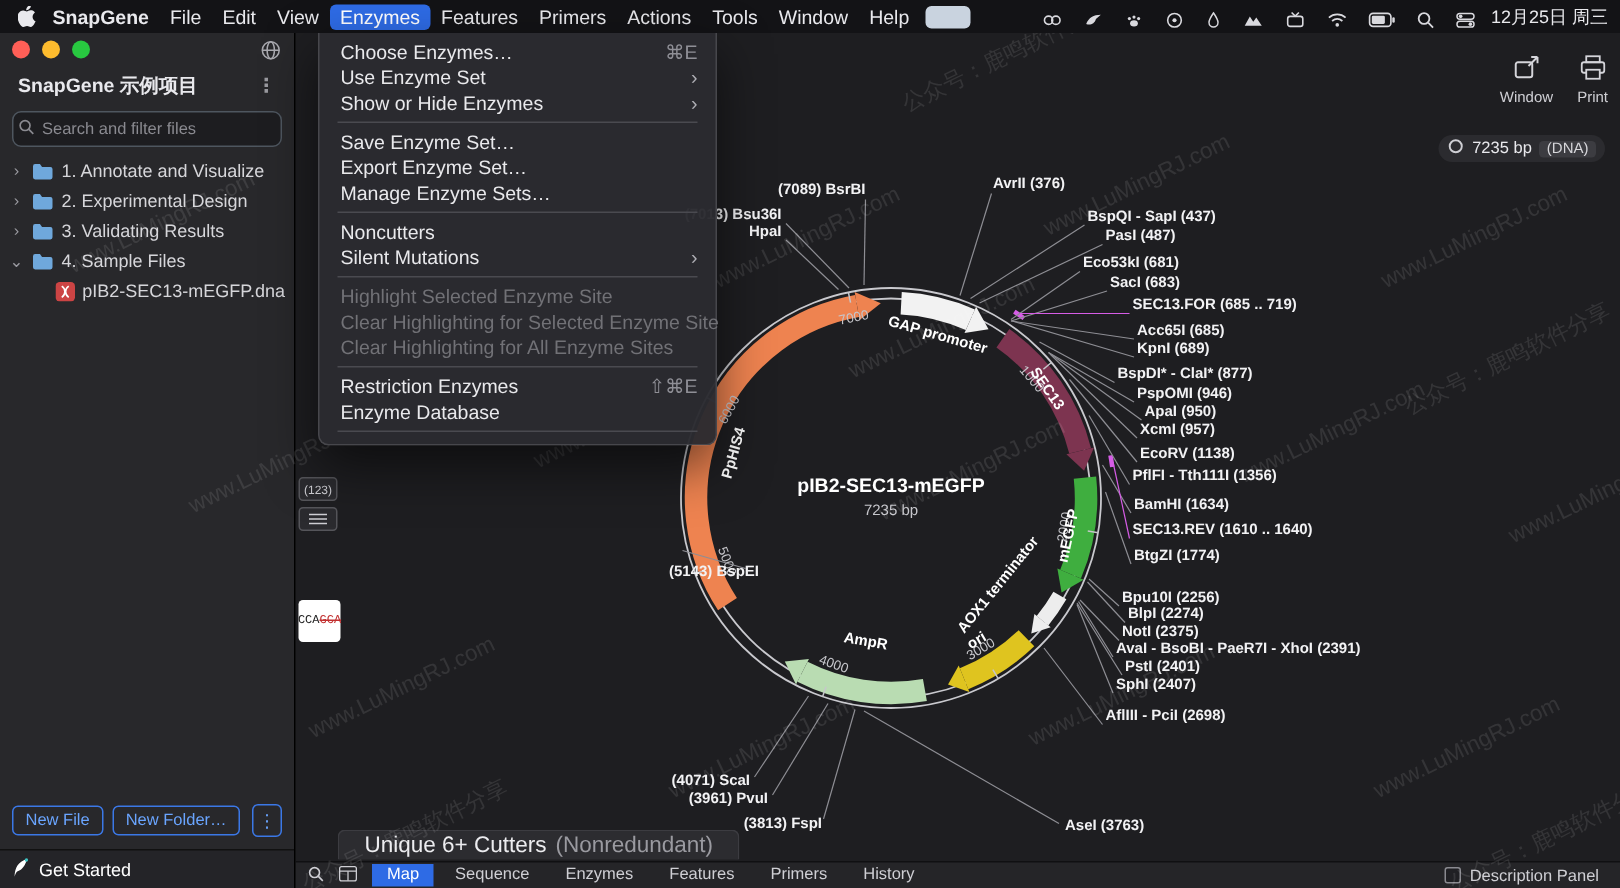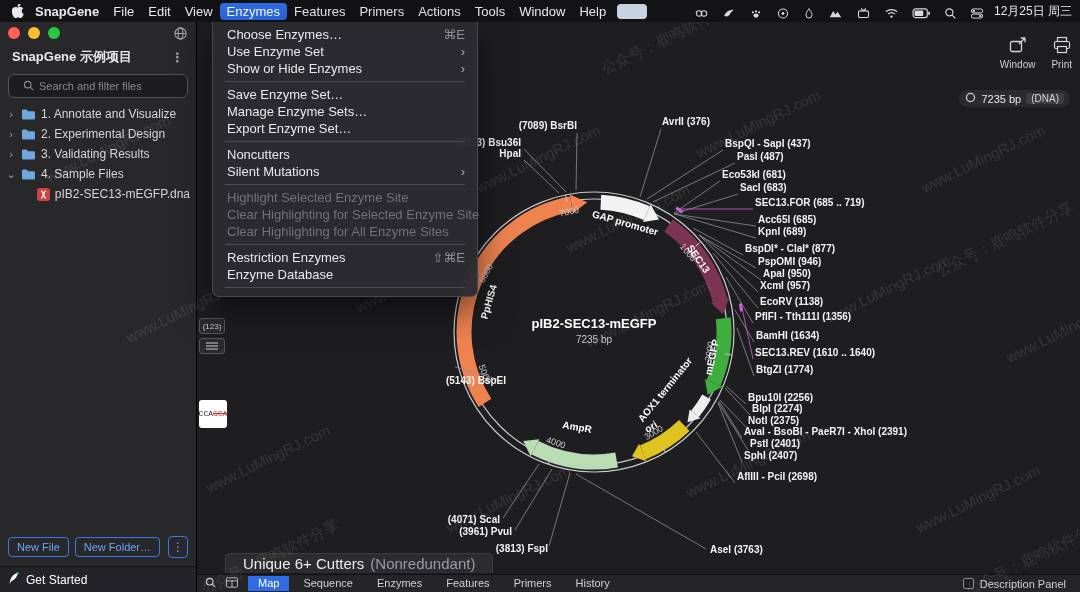--- a/index.html
+++ b/index.html
@@ -34,21 +34,21 @@
 
 #sidebar{position:absolute;left:0;top:22px;bottom:0;width:197px;background:#28282b;
   border-right:1px solid #000;z-index:10}
 .sb-top{height:22px;display:flex;align-items:center;padding:0 8px;gap:8px}
 .tl{width:12px;height:12px;border-radius:50%}
 .tl.r{background:#ff5f57}.tl.y{background:#febc2e}.tl.g{background:#28c840}
 .sb-globe{margin-left:auto;display:flex}
 .sb-title-row{height:26px;display:flex;align-items:center;padding:0 12px;font-size:13px;font-weight:bold}
 .kebab{margin-left:auto;color:#9a9aa0;font-size:13px}
 .sb-search{margin:4px 8px 6px;height:24px;border:1px solid #4e565f;border-radius:6px;
-  background:#1d1d20;display:flex;align-items:center;padding:0 14px;gap:5px}
+  background:#1d1d20;display:flex;align-items:center;padding:0 3px;gap:5px}
 .sb-search input{flex:1;background:none;border:none;outline:none;color:#d6d6da;font-size:11px;
   font-family:inherit;min-width:0}
 .sb-search input::placeholder{color:#8a8a90}
 .tree-row{height:20px;display:flex;align-items:center;gap:5px;padding:0 6px;font-size:12px;color:#d6d6da;white-space:nowrap}
 .tree-row .chev{width:10px;color:#9a9aa0;font-size:11px;text-align:center}
 .tree-row.child{padding-left:22px}
 .sb-actions{position:absolute;left:8px;right:8px;bottom:34px;display:flex;gap:6px;align-items:center}
 .sb-btn{border:1px solid #3b78e7;color:#6aa5ff;background:transparent;border-radius:4px;
   font-size:11px;padding:3px 8px;font-family:Liberation Sans, sans-serif;white-space:nowrap}
 .sb-kebab{margin-left:auto;border:1px solid #3b78e7;color:#6aa5ff;border-radius:4px;width:20px;height:22px;
@@ -491,24 +491,24 @@
         </div>
         <div class="menu-row">
           <span class="lbl">Show or Hide Enzymes</span>
           <span class="sub">›</span>
         </div>
         <div class="menu-sep"></div>
         <div class="menu-row">
           <span class="lbl">Save Enzyme Set…</span>
         </div>
         <div class="menu-row">
+          <span class="lbl">Export Enzyme Set…</span>
+        </div>
+        <div class="menu-row">
           <span class="lbl">Manage Enzyme Sets…</span>
-        </div>
-        <div class="menu-row">
-          <span class="lbl">Export Enzyme Set…</span>
         </div>
         <div class="menu-sep"></div>
         <div class="menu-row">
           <span class="lbl">Noncutters</span>
         </div>
         <div class="menu-row">
           <span class="lbl">Silent Mutations</span>
           <span class="sub">›</span>
         </div>
         <div class="menu-sep"></div>

